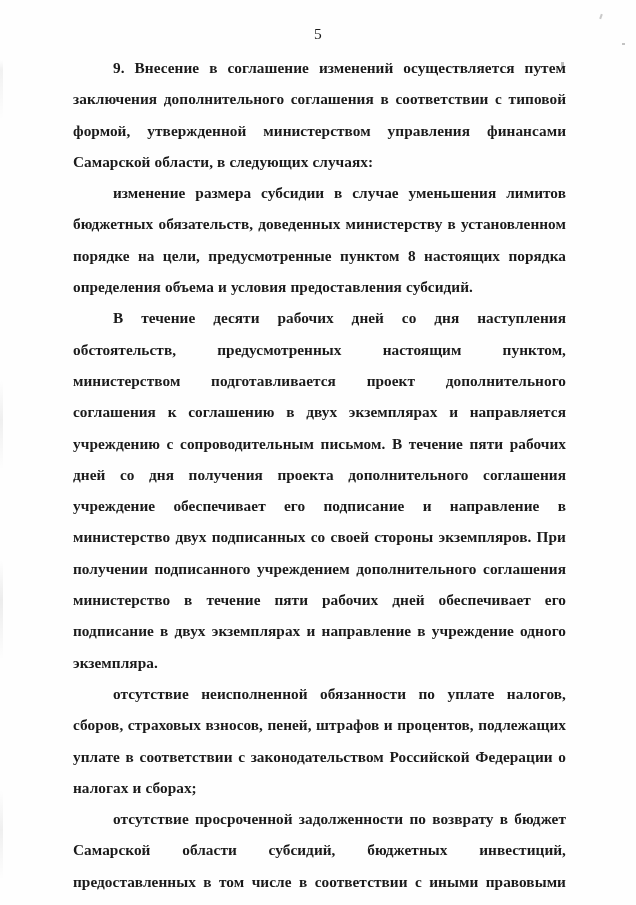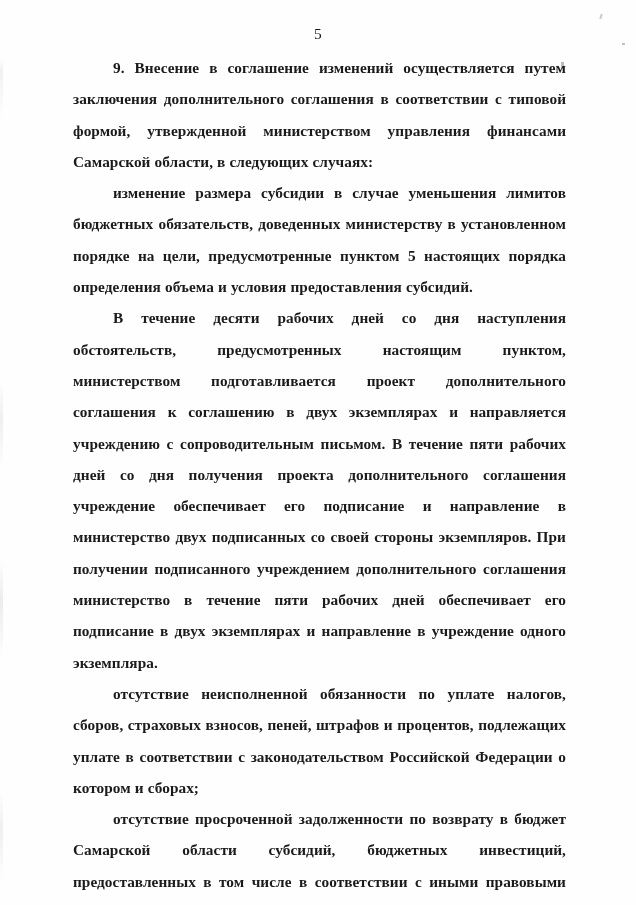--- a/index.html
+++ b/index.html
@@ -102,23 +102,23 @@
   <div class="scan-speck" style="left:622px; top:43px; width:3px; height:2px; opacity:.5;"></div>
   <div class="scan-speck" style="left:561px; top:62px; width:3px; height:7px; opacity:.55;"></div>
 
   <div class="page-number">5</div>
 
   <div class="body-text">
 
     <p class="para">9. Внесение в соглашение изменений осуществляется путем заключения дополнительного соглашения в соответствии с типовой формой, утвержденной министерством управления финансами Самарской области, в следующих случаях:</p>
 
 
-    <p class="para clause">изменение размера субсидии в случае уменьшения лимитов бюджетных обязательств, доведенных министерству в установленном порядке на цели, предусмотренные пунктом 5 настоящих порядка определения объема и условия предоставления субсидий.</p>
+    <p class="para clause">изменение размера субсидии в случае уменьшения лимитов бюджетных обязательств, доведенных министерству в установленном порядке на цели, предусмотренные пунктом 8 настоящих порядка определения объема и условия предоставления субсидий.</p>
 
     <p class="para">В течение десяти рабочих дней со дня наступления обстоятельств, предусмотренных настоящим пунктом, министерством подготавливается проект дополнительного соглашения к соглашению в двух экземплярах и направляется учреждению с сопроводительным письмом. В течение пяти рабочих дней со дня получения проекта дополнительного соглашения учреждение обеспечивает его подписание и направление в министерство двух подписанных со своей стороны экземпляров. При получении подписанного учреждением дополнительного соглашения министерство в течение пяти рабочих дней обеспечивает его подписание в двух экземплярах и направление в учреждение одного экземпляра.</p>
 
 
-    <p class="para clause">отсутствие неисполненной обязанности по уплате налогов, сборов, страховых взносов, пеней, штрафов и процентов, подлежащих уплате в соответствии с законодательством Российской Федерации о котором и сборах;</p>
+    <p class="para clause">отсутствие неисполненной обязанности по уплате налогов, сборов, страховых взносов, пеней, штрафов и процентов, подлежащих уплате в соответствии с законодательством Российской Федерации о налогах и сборах;</p>
 
     <p class="para clause">отсутствие просроченной задолженности по возврату в бюджет Самарской области субсидий, бюджетных инвестиций, предоставленных в том числе в соответствии с иными правовыми актами, за исключением случаев предоставления субсидии на осуществление мероприятий по реорганизации или ликвидации учреждения,</p>
 
   </div>
 </div>
 
 </body></html>

